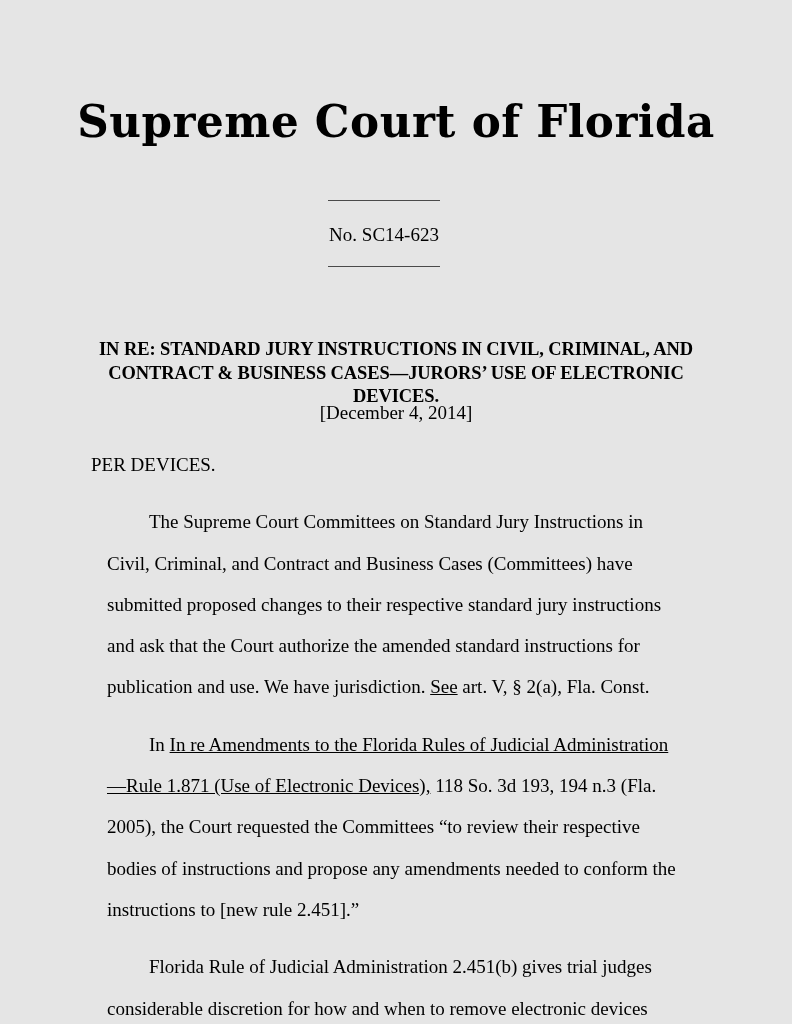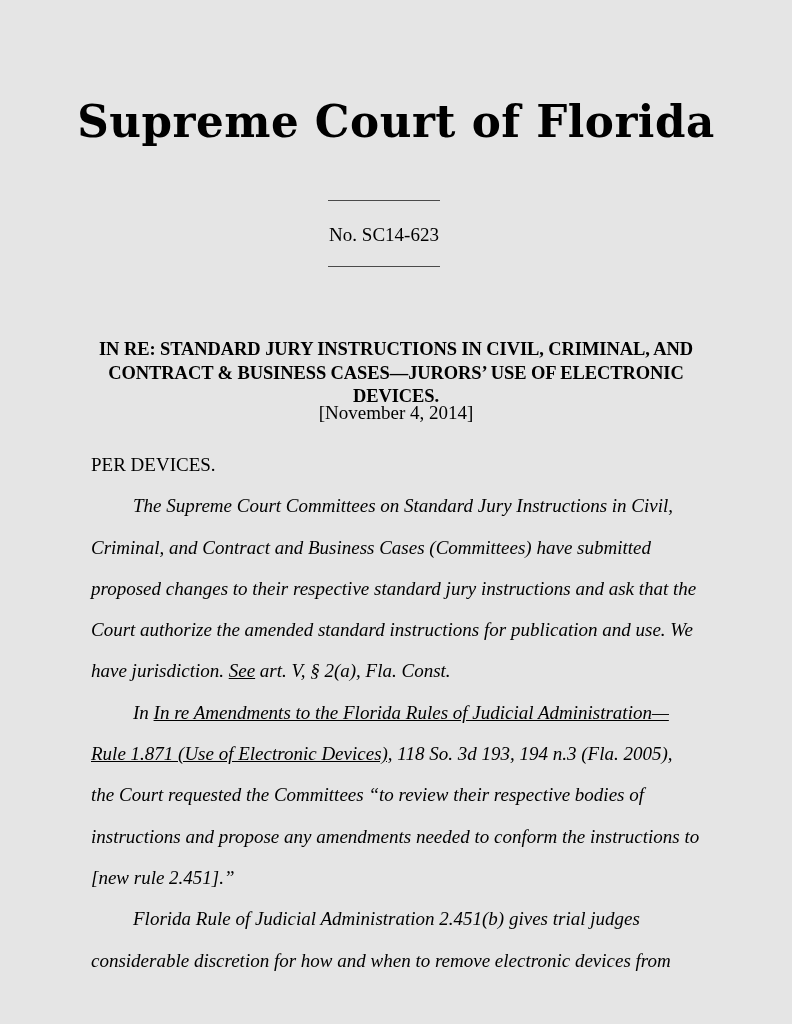--- a/index.html
+++ b/index.html
@@ -89,42 +89,41 @@
     left: 91px;
     width: 609px;
     font-size: 19px;
     line-height: 41.3px;
     text-align: left;
   }
   .byline {
     margin: 0 0 0 0;
   }
   .para {
-    margin: 0;
+    margin: 16px;
     text-indent: 42px;
-    font-style: italic;
   }
   .u { text-decoration: underline; }
 </style>
 </head>
 <body>
 
 <div class="page">
 
   <div class="court-title">Supreme Court of Florida</div>
 
   <div class="case-number-block">
     <div class="rule-line"></div>
     <div class="case-number">No. SC14-623</div>
     <div class="rule-line"></div>
   </div>
 
   <div class="case-heading">IN RE:  STANDARD JURY INSTRUCTIONS IN CIVIL, CRIMINAL, AND CONTRACT &amp; BUSINESS CASES—JURORS’ USE OF ELECTRONIC DEVICES.</div>
 
-  <div class="opinion-date">[November 4, 2014]</div>
+  <div class="opinion-date">[December 4, 2014]</div>
 
   <div class="body-text">
 
     <p class="byline">PER DEVICES.</p>
 
     <p class="para"><span>The Supreme Court Committees on Standard Jury Instructions in Civil, Criminal, and Contract and Business Cases (Committees) have submitted proposed changes to their respective standard jury instructions and ask that the Court authorize the amended standard instructions for publication and use.  We have jurisdiction.  </span><span class="u">See</span><span> art. V, § 2(a), Fla. Const.</span></p>
 
     <p class="para"><span>In </span><span class="u">In re Amendments to the Florida Rules of Judicial Administration—Rule 1.871 (Use of Electronic Devices),</span><span> 118 So. 3d 193, 194 n.3 (Fla. 2005), the Court requested the Committees “to review their respective bodies of instructions and propose any amendments needed to conform the instructions to [new rule 2.451].”</span></p>
 
     <p class="para">Florida Rule of Judicial Administration 2.451(b) gives trial judges considerable discretion for how and when to remove electronic devices from</p>

